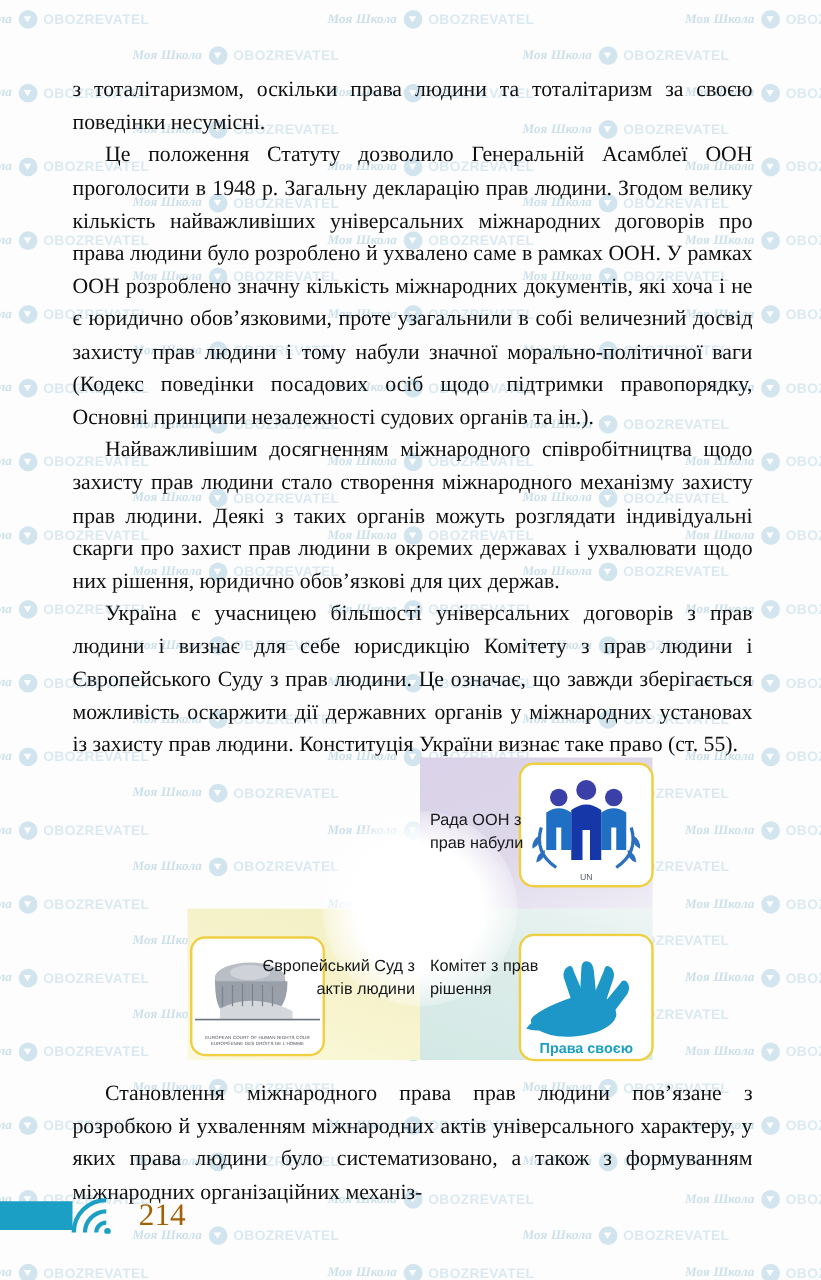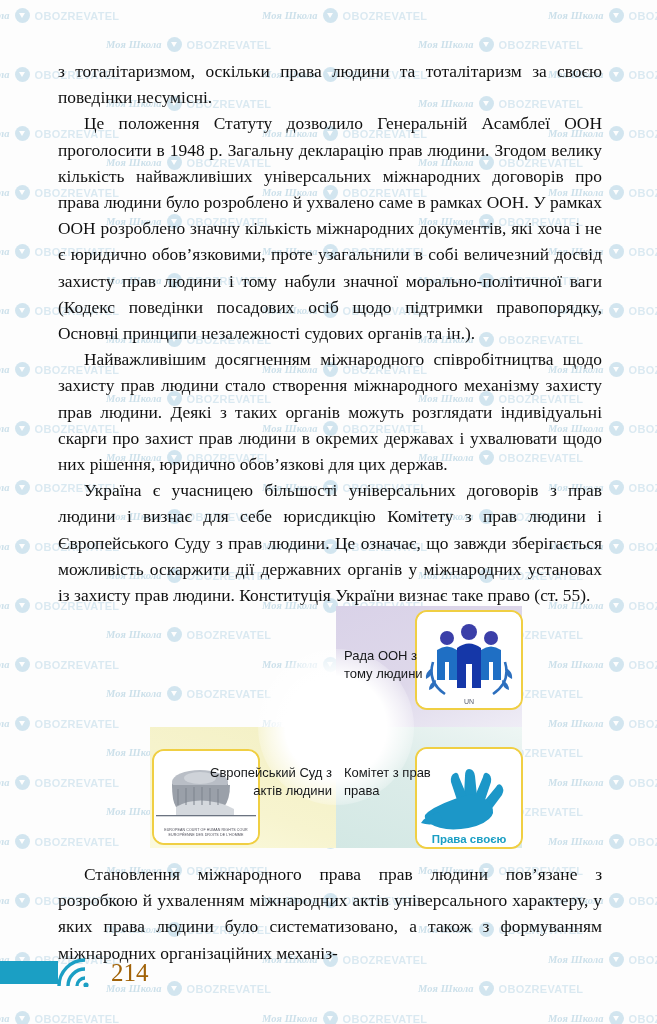--- a/index.html
+++ b/index.html
@@ -222,22 +222,22 @@
   </div>
 
   <div class="diagram">
     <div class="quad q-tl"></div>
     <div class="quad q-tr"></div>
     <div class="quad q-bl"></div>
     <div class="quad q-br"></div>
 
     <div class="circle-cut"></div>
 
-    <div class="q-label lbl-un">Рада ООН з тому людини</div>
-    <div class="q-label lbl-com">Комітет з прав права</div>
+    <div class="q-label lbl-un">Рада ООН з прав набули</div>
+    <div class="q-label lbl-com">Комітет з прав рішення</div>
     <div class="q-label lbl-euro">Європейський Суд з актів людини</div>
 
     <svg class="cycle" viewBox="0 0 92 92">
       <g fill="none" stroke="#ffffff" stroke-width="7" stroke-linecap="round">
         <path d="M62 27 a22 22 0 0 0 -36 6"></path>
         <path d="M30 65 a22 22 0 0 0 36 -6"></path>
       </g>
       <path d="M55 22 L70 25 L61 38 Z" fill="#ffffff"></path>
       <path d="M37 70 L22 67 L31 54 Z" fill="#ffffff"></path>
     </svg>

